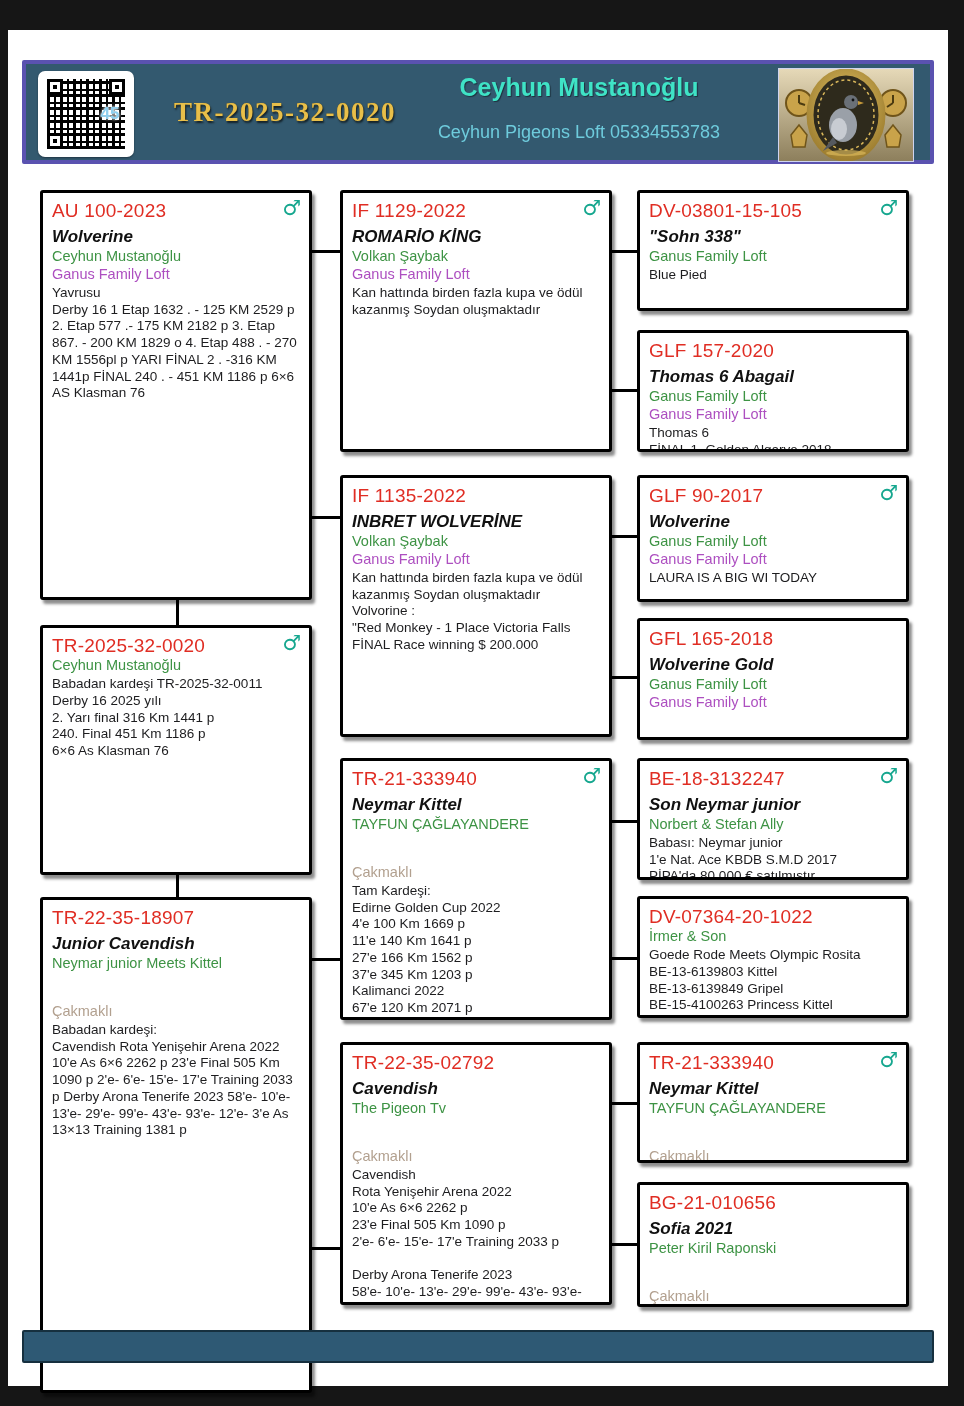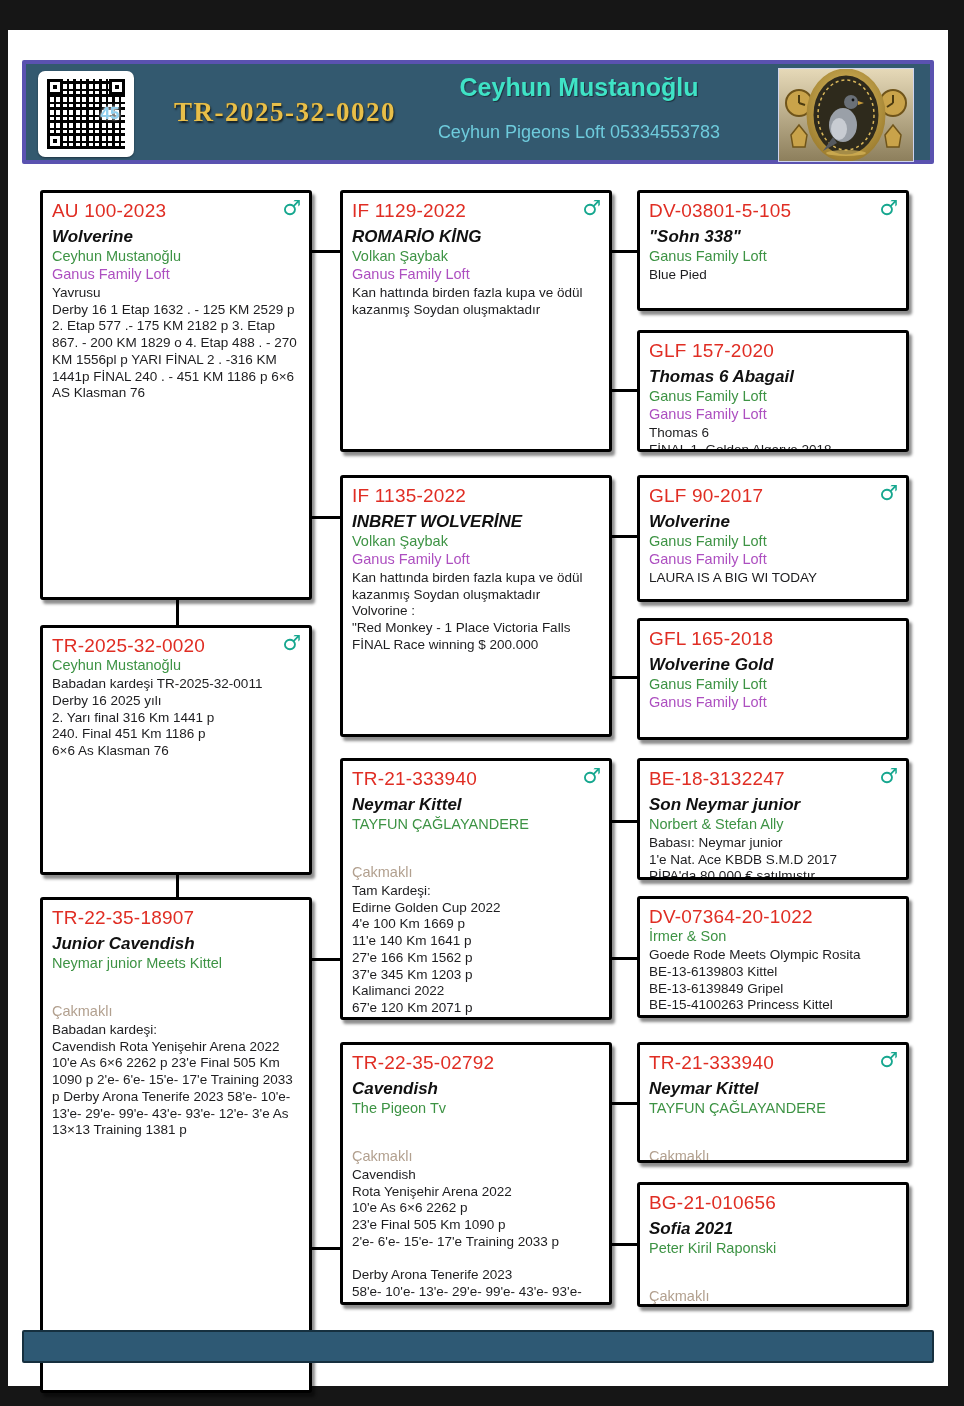--- a/index.html
+++ b/index.html
@@ -193,21 +193,21 @@
 Rota Yenişehir Arena 2022
 10'e As 6×6 2262 p
 23'e Final 505 Km 1090 p
 2'e- 6'e- 15'e- 17'e Training 2033 p
 
 Derby Arona Tenerife 2023
 58'e- 10'e- 13'e- 29'e- 99'e- 43'e- 93'e- 12'e-
 3'e As 13×13 Training 1381 p</div>
       </div>
       <div class="pbox" style="left: 637px; top: 190px; width: 272px; height: 121px;">
-        <div class="ring">DV-03801-5-105</div>
+        <div class="ring">DV-03801-15-105</div>
         <div class="male">♂</div>
         <div class="bname">"Sohn 338"</div>
         <div class="fancier">Ganus Family Loft</div>
         <div class="pbody">Blue Pied</div>
       </div>
       <div class="pbox" style="left: 637px; top: 330px; width: 272px; height: 122px;">
         <div class="ring">GLF 157-2020</div>
         <div class="bname">Thomas 6 Abagail</div>
         <div class="fancier">Ganus Family Loft</div>
         <div class="loft purple">Ganus Family Loft</div>

